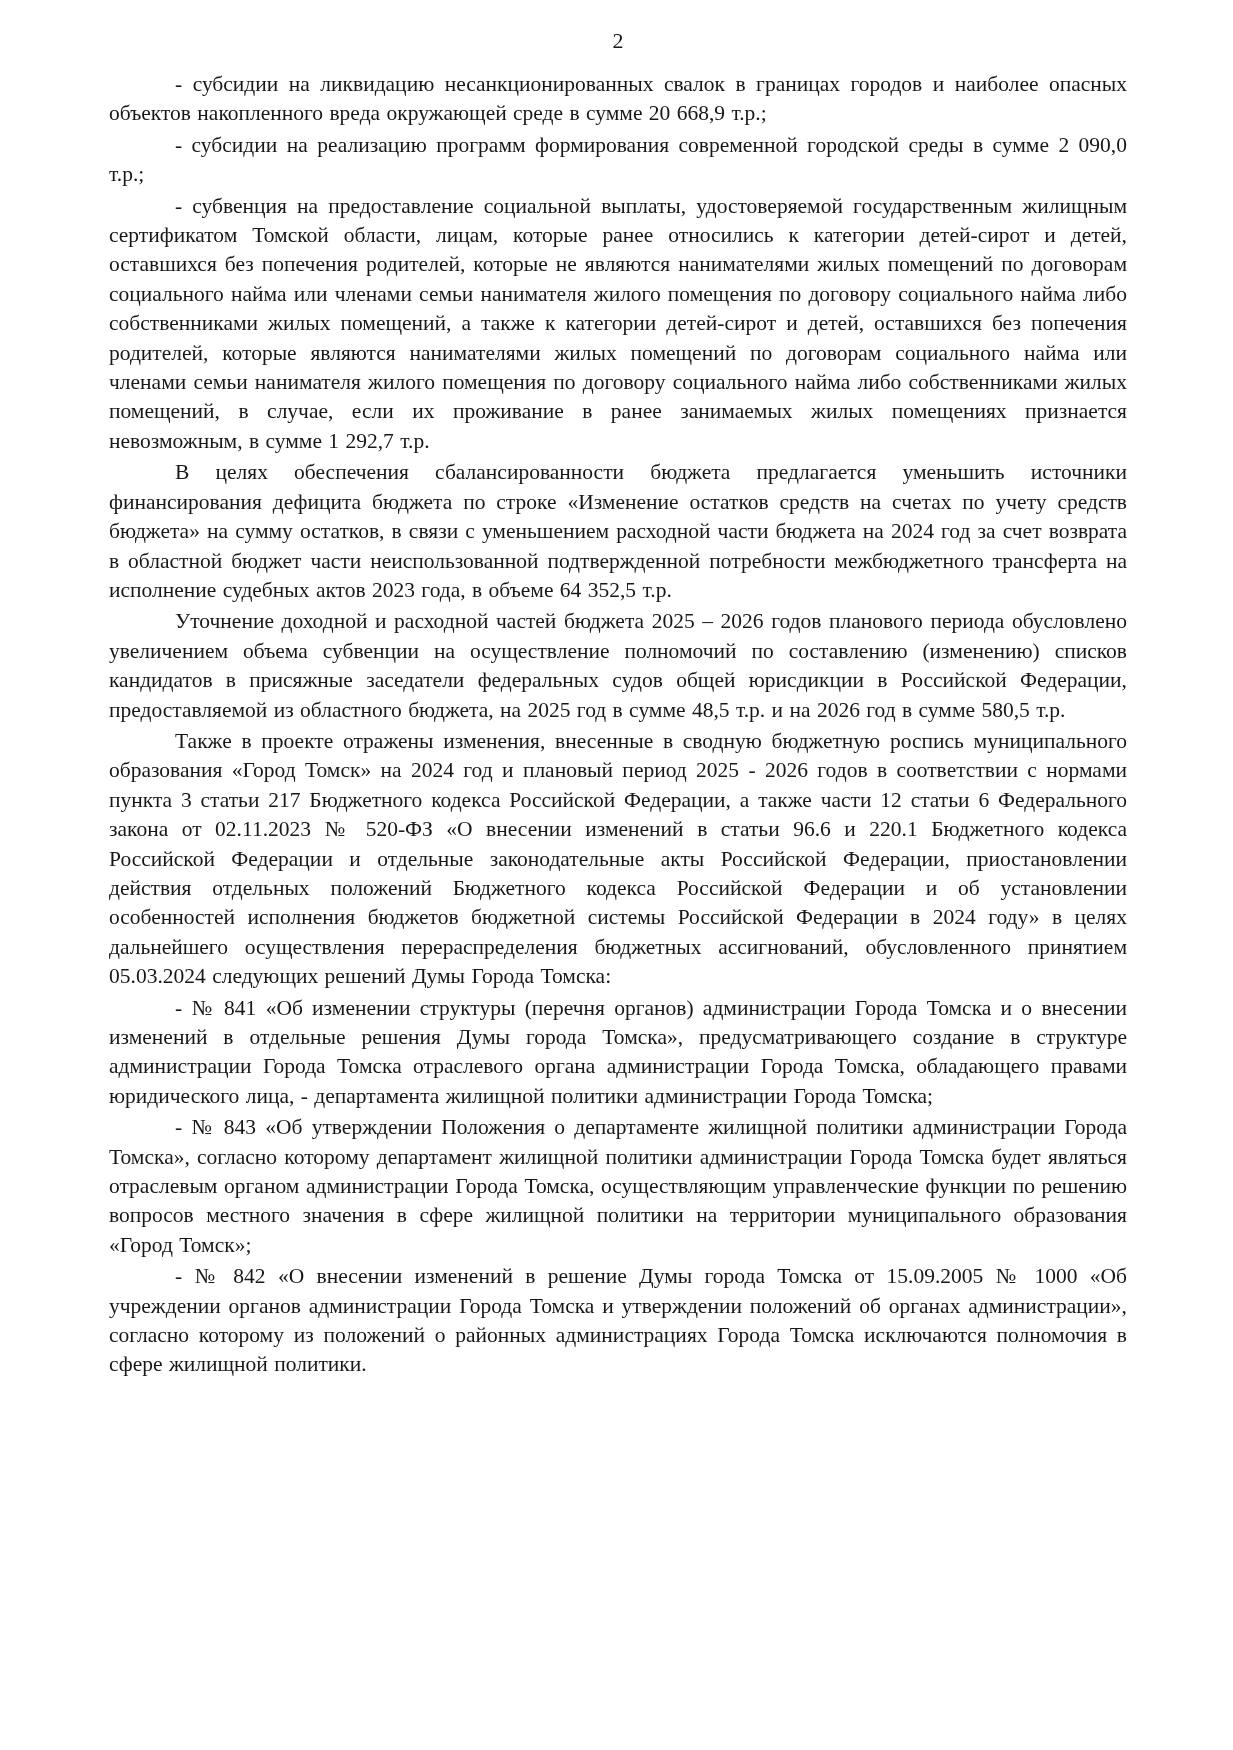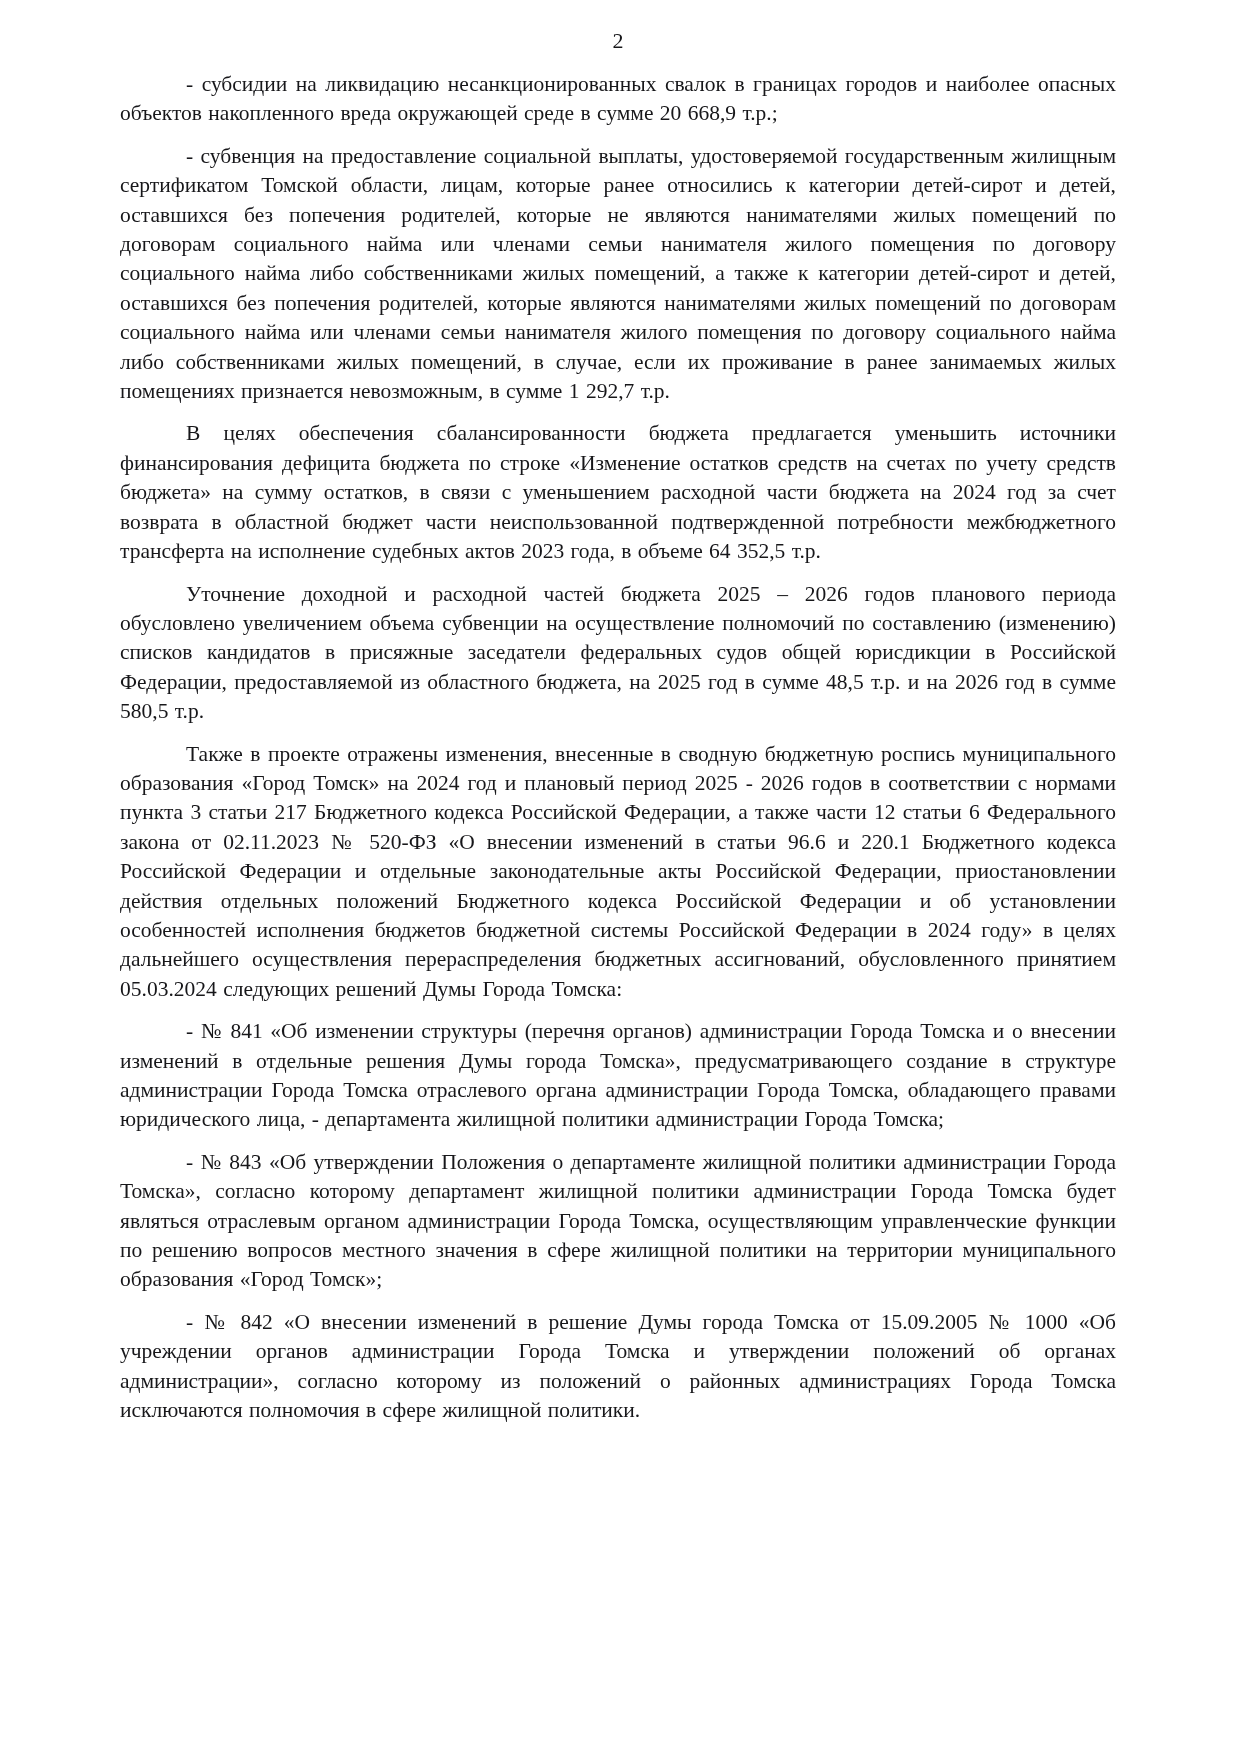--- a/index.html
+++ b/index.html
@@ -20,36 +20,37 @@
     overflow: hidden;
   }
   .page-number {
     text-align: center;
     font-size: 22px;
     line-height: 26px;
     margin-bottom: 16px;
     color: #17171a;
   }
   .doc-body p {
-    margin: 13px;
+    margin: 2px;
     font-size: 21.5px;
     line-height: 29.4px;
     text-align: justify;
     text-indent: 66px;
     word-spacing: 1px;
     color: #17171a;
   }
 </style>
 </head>
 <body>
 
 <div class="page">
   <div class="page-number">2</div>
   <div class="doc-body">
     <p>- субсидии на ликвидацию несанкционированных свалок в границах городов и наиболее опасных объектов накопленного вреда окружающей среде в сумме 20 668,9 т.р.;</p>
+    <p>- субсидии на реализацию программ формирования современной городской среды в сумме 2 090,0 т.р.;</p>
     <p>- субвенция на предоставление социальной выплаты, удостоверяемой государственным жилищным сертификатом Томской области, лицам, которые ранее относились к категории детей-сирот и детей, оставшихся без попечения родителей, которые не являются нанимателями жилых помещений по договорам социального найма или членами семьи нанимателя жилого помещения по договору социального найма либо собственниками жилых помещений, а также к категории детей-сирот и детей, оставшихся без попечения родителей, которые являются нанимателями жилых помещений по договорам социального найма или членами семьи нанимателя жилого помещения по договору социального найма либо собственниками жилых помещений, в случае, если их проживание в ранее занимаемых жилых помещениях признается невозможным, в сумме 1 292,7 т.р.</p>
     <p>В целях обеспечения сбалансированности бюджета предлагается уменьшить источники финансирования дефицита бюджета по строке «Изменение остатков средств на счетах по учету средств бюджета» на сумму остатков, в связи с уменьшением расходной части бюджета на 2024 год за счет возврата в областной бюджет части неиспользованной подтвержденной потребности межбюджетного трансферта на исполнение судебных актов 2023 года, в объеме 64 352,5 т.р.</p>
     <p>Уточнение доходной и расходной частей бюджета 2025 – 2026 годов планового периода обусловлено увеличением объема субвенции на осуществление полномочий по составлению (изменению) списков кандидатов в присяжные заседатели федеральных судов общей юрисдикции в Российской Федерации, предоставляемой из областного бюджета, на 2025 год в сумме 48,5 т.р. и на 2026 год в сумме 580,5 т.р.</p>
     <p>Также в проекте отражены изменения, внесенные в сводную бюджетную роспись муниципального образования «Город Томск» на 2024 год и плановый период 2025 - 2026 годов в соответствии с нормами пункта 3 статьи 217 Бюджетного кодекса Российской Федерации, а также части 12 статьи 6 Федерального закона от 02.11.2023 № 520-ФЗ «О внесении изменений в статьи 96.6 и 220.1 Бюджетного кодекса Российской Федерации и отдельные законодательные акты Российской Федерации, приостановлении действия отдельных положений Бюджетного кодекса Российской Федерации и об установлении особенностей исполнения бюджетов бюджетной системы Российской Федерации в 2024 году» в целях дальнейшего осуществления перераспределения бюджетных ассигнований, обусловленного принятием 05.03.2024 следующих решений Думы Города Томска:</p>
     <p>- № 841 «Об изменении структуры (перечня органов) администрации Города Томска и о внесении изменений в отдельные решения Думы города Томска», предусматривающего создание в структуре администрации Города Томска отраслевого органа администрации Города Томска, обладающего правами юридического лица, - департамента жилищной политики администрации Города Томска;</p>
     <p>- № 843 «Об утверждении Положения о департаменте жилищной политики администрации Города Томска», согласно которому департамент жилищной политики администрации Города Томска будет являться отраслевым органом администрации Города Томска, осуществляющим управленческие функции по решению вопросов местного значения в сфере жилищной политики на территории муниципального образования «Город Томск»;</p>
     <p>- № 842 «О внесении изменений в решение Думы города Томска от 15.09.2005 № 1000 «Об учреждении органов администрации Города Томска и утверждении положений об органах администрации», согласно которому из положений о районных администрациях Города Томска исключаются полномочия в сфере жилищной политики.</p>
   </div>
 </div>
 

